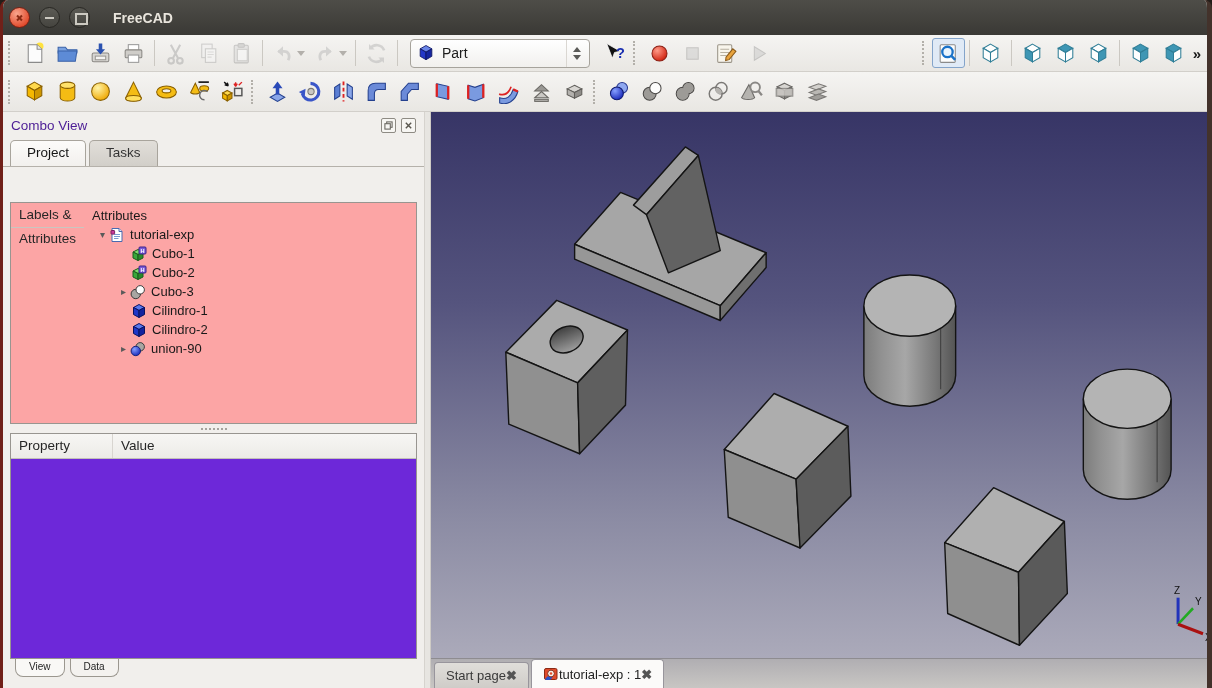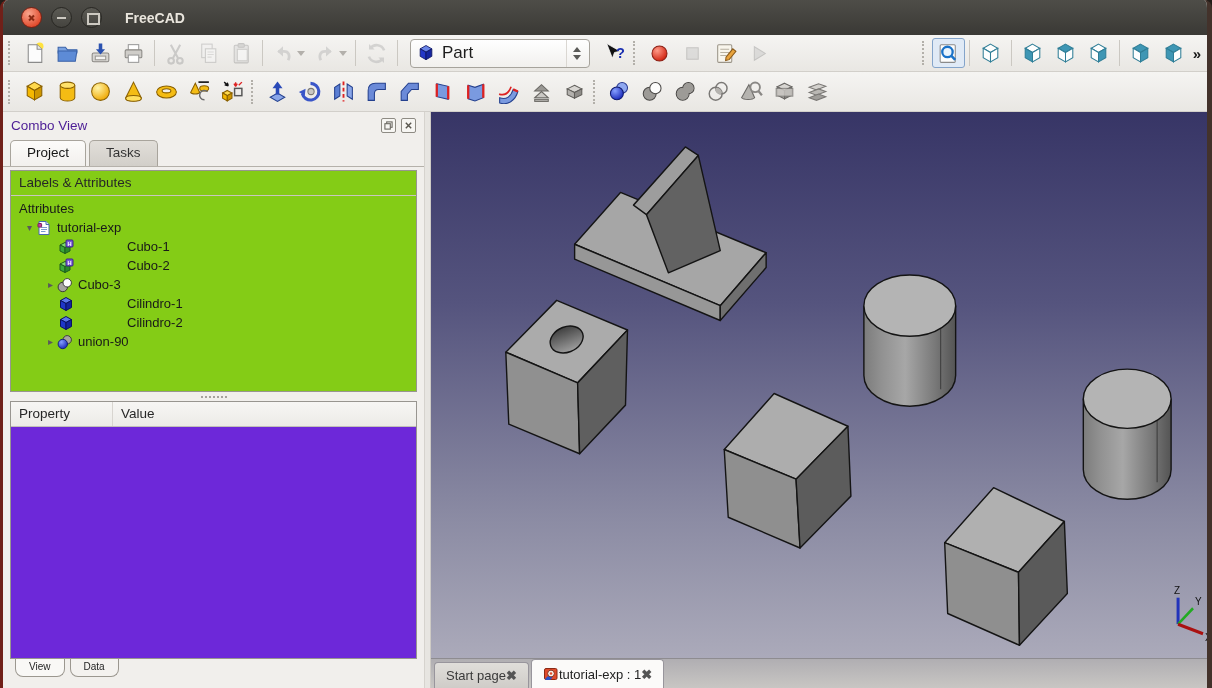--- a/index.html
+++ b/index.html
@@ -4,21 +4,21 @@
 <style>
   * { box-sizing: border-box; }
   html,body { margin:0; padding:0; background:#241d19; }
   body { width:1212px; height:688px; font-family:"Liberation Sans", sans-serif; overflow:hidden; }
   .window { width:1212px; height:688px; display:flex; flex-direction:column;
             border-left:3px solid #702019; border-right:5px solid #43322b;
             border-radius:8px 8px 0 0; overflow:hidden; background:#f1efec; }
 
   
   .titlebar { height:35px; flex:0 0 35px; background:linear-gradient(#4e4d48,#3a3935);
-              display:flex; align-items:center; padding:0 18px;text-align:center; }
+              display:flex; align-items:center; padding:0 6px;text-align:center; }
   .winbtn { width:21px; height:21px; border-radius:50%; margin-right:9px; position:relative; }
   .winbtn.close { background:radial-gradient(circle at 35% 30%, #f9a58d, #e04a2c 75%); border:1px solid #7c2013; }
   .winbtn.close::after { content:""; position:absolute; left:6px; top:9px; width:7px; height:2px; background:#8a2a14; transform:rotate(45deg); box-shadow:0 0 0 0; }
   .winbtn.close::before { content:""; position:absolute; left:6px; top:9px; width:7px; height:2px; background:#8a2a14; transform:rotate(-45deg); }
   .winbtn.minmax { background:linear-gradient(#5c5b55,#45443f); border:1px solid #282723; }
   .winbtn.min::after { content:""; position:absolute; left:5px; top:9px; width:9px; height:2px; background:#ccc9c1; }
   .winbtn.max::after { content:""; position:absolute; left:5px; top:5px; width:9px; height:8px; border:2px solid #ccc9c1; }
   .wintitle { color:#e9e5dd; font-size:14px; font-weight:bold; margin-left:14px; }
 
   
@@ -33,51 +33,51 @@
   .sep { width:1px; height:26px; background:#cbc8c2; margin:0 4px; flex:0 0 1px; }
   .grab { width:6px; height:24px; border-left:2px dotted #b3b0aa; margin:0 4px 0 2px; flex:0 0 6px; }
   .dd { width:0; height:0; border-left:4px solid transparent; border-right:4px solid transparent; border-top:5px solid #b3b0ab; margin:0 4px 0 -3px; }
   .rgroup { margin-left:auto; display:flex; align-items:center; }
   .overflow { font-size:15px; font-weight:bold; color:#1a1a1a; margin:0 3px; }
 
   .wbcombo { display:flex; align-items:center; height:29px; width:180px;
              background:linear-gradient(#ffffff,#f1f0ee); border:1px solid #a6a39c;
              border-radius:4px; margin:0 8px; padding:0 2px 0 5px; }
   .wbcombo svg { width:20px; height:20px; }
-  .wbcombo .lbl { font-size:17px; color:#1d1d1d; margin-left:6px; flex:1; }
+  .wbcombo .lbl { font-size:14px; color:#1d1d1d; margin-left:6px; flex:1; }
   .spin { display:flex; flex-direction:column; gap:3px; align-items:center; padding:0 6px; border-left:1px solid #dad7d2; align-self:stretch; justify-content:center; }
   .spin-up { width:0; height:0; border-left:4px solid transparent; border-right:4px solid transparent; border-bottom:5px solid #5a5a58; }
   .spin-down { width:0; height:0; border-left:4px solid transparent; border-right:4px solid transparent; border-top:5px solid #5a5a58; }
 
   
   .main { flex:1; display:flex; min-height:0; }
   .left { width:421px; flex:0 0 421px; display:flex; flex-direction:column; background:#f1efec; min-height:0; }
   .vsplit { width:7px; flex:0 0 7px; background:#e7e5e1; border-left:1px solid #d6d3ce; border-right:1px solid #cecbc5; }
   .right { flex:1; display:flex; flex-direction:column; min-width:0; }
 
   
   .cvhead { height:26px; flex:0 0 26px; display:flex; align-items:center; padding:0 8px; font-size:13.5px; color:#4c1d95; }
   .cvbtns { margin-left:auto; display:flex; gap:5px; }
   .cvbtn { width:15px; height:15px; border:1px solid #8e8b84; border-radius:2px; background:#f7f6f3; display:flex; align-items:center; justify-content:center; }
   .cvbtn svg { width:9px; height:9px; }
   .cvtabs { display:flex; padding:2px 0 0 7px; height:28px; flex:0 0 28px; }
   .cvtab { padding:4px 16px 5px; font-size:13.5px; color:#333; background:linear-gradient(#e1deD9,#d2cfc9);
            border:1px solid #a8a49c; border-bottom:none; border-radius:5px 5px 0 0; margin-right:3px; }
   .cvtab.active { background:linear-gradient(#fcfbfa,#f2f0ed); color:#161616; }
   .cvbody { flex:1; display:flex; flex-direction:column; padding:3px 7px 0 7px; border-top:1px solid #b5b1aa; min-height:0; }
-  .treebox { height:222px; flex:0 0 222px; border:1px solid #989590; background:#84cc16; display:flex; flex-direction:column; }
+  .treebox { height:222px; flex:0 0 222px; border:1px solid #989590; background:#fca5a5; display:flex; flex-direction:row;margin-top:32px; }
   .treehdr { height:25px; flex:0 0 25px; line-height:24px; padding:0 8px; font-size:13.5px; color:#272727; border-bottom:1px solid #c9c6c0; }
   .tree { flex:1; overflow:hidden; padding-top:3px; }
   .trow { height:19px; display:flex; align-items:center; font-size:13px; color:#191919; }
   .trow .exp { width:13px; text-align:center; color:#5a5a5a; font-size:10px; flex:0 0 13px; }
   .trow svg { width:16px; height:16px; margin-right:5px; flex:0 0 16px; }
   .bold { font-weight:normal; }
   .ind0 { padding-left:8px; }
   .ind1 { padding-left:12px; }
-  .ind2 { padding-left:47px;gap:48px; }
+  .ind2 { padding-left:47px; }
   .ind2a { padding-left:33px; }
   .psplit { height:9px; flex:0 0 9px; display:flex; align-items:center; justify-content:center; }
   .psplit i { width:26px; border-top:2px dotted #a5a29c; }
   .propbox { flex:1; border:1px solid #989590; background:#6d28d9; display:flex; flex-direction:column; margin-bottom:1px; min-height:0; }
   .prophdr { display:flex; height:25px; flex:0 0 25px; background:linear-gradient(#f7f6f4,#ecebe7); border-bottom:1px solid #c2bfb9; font-size:13.5px; color:#272727; }
   .prophdr .c1 { width:102px; padding:4px 8px; border-right:1px solid #d8d5d0; }
   .prophdr .c2 { flex:1; padding:4px 8px; }
   .propbody { flex:1; }
   .cvbtm { height:28px; flex:0 0 28px; display:flex; align-items:flex-start; padding-left:12px; }
   .btab { padding:2px 13px 4px; font-size:10px; color:#1e1e1e; background:#f4f2ef; border:1px solid #9b978f; border-top:none;

